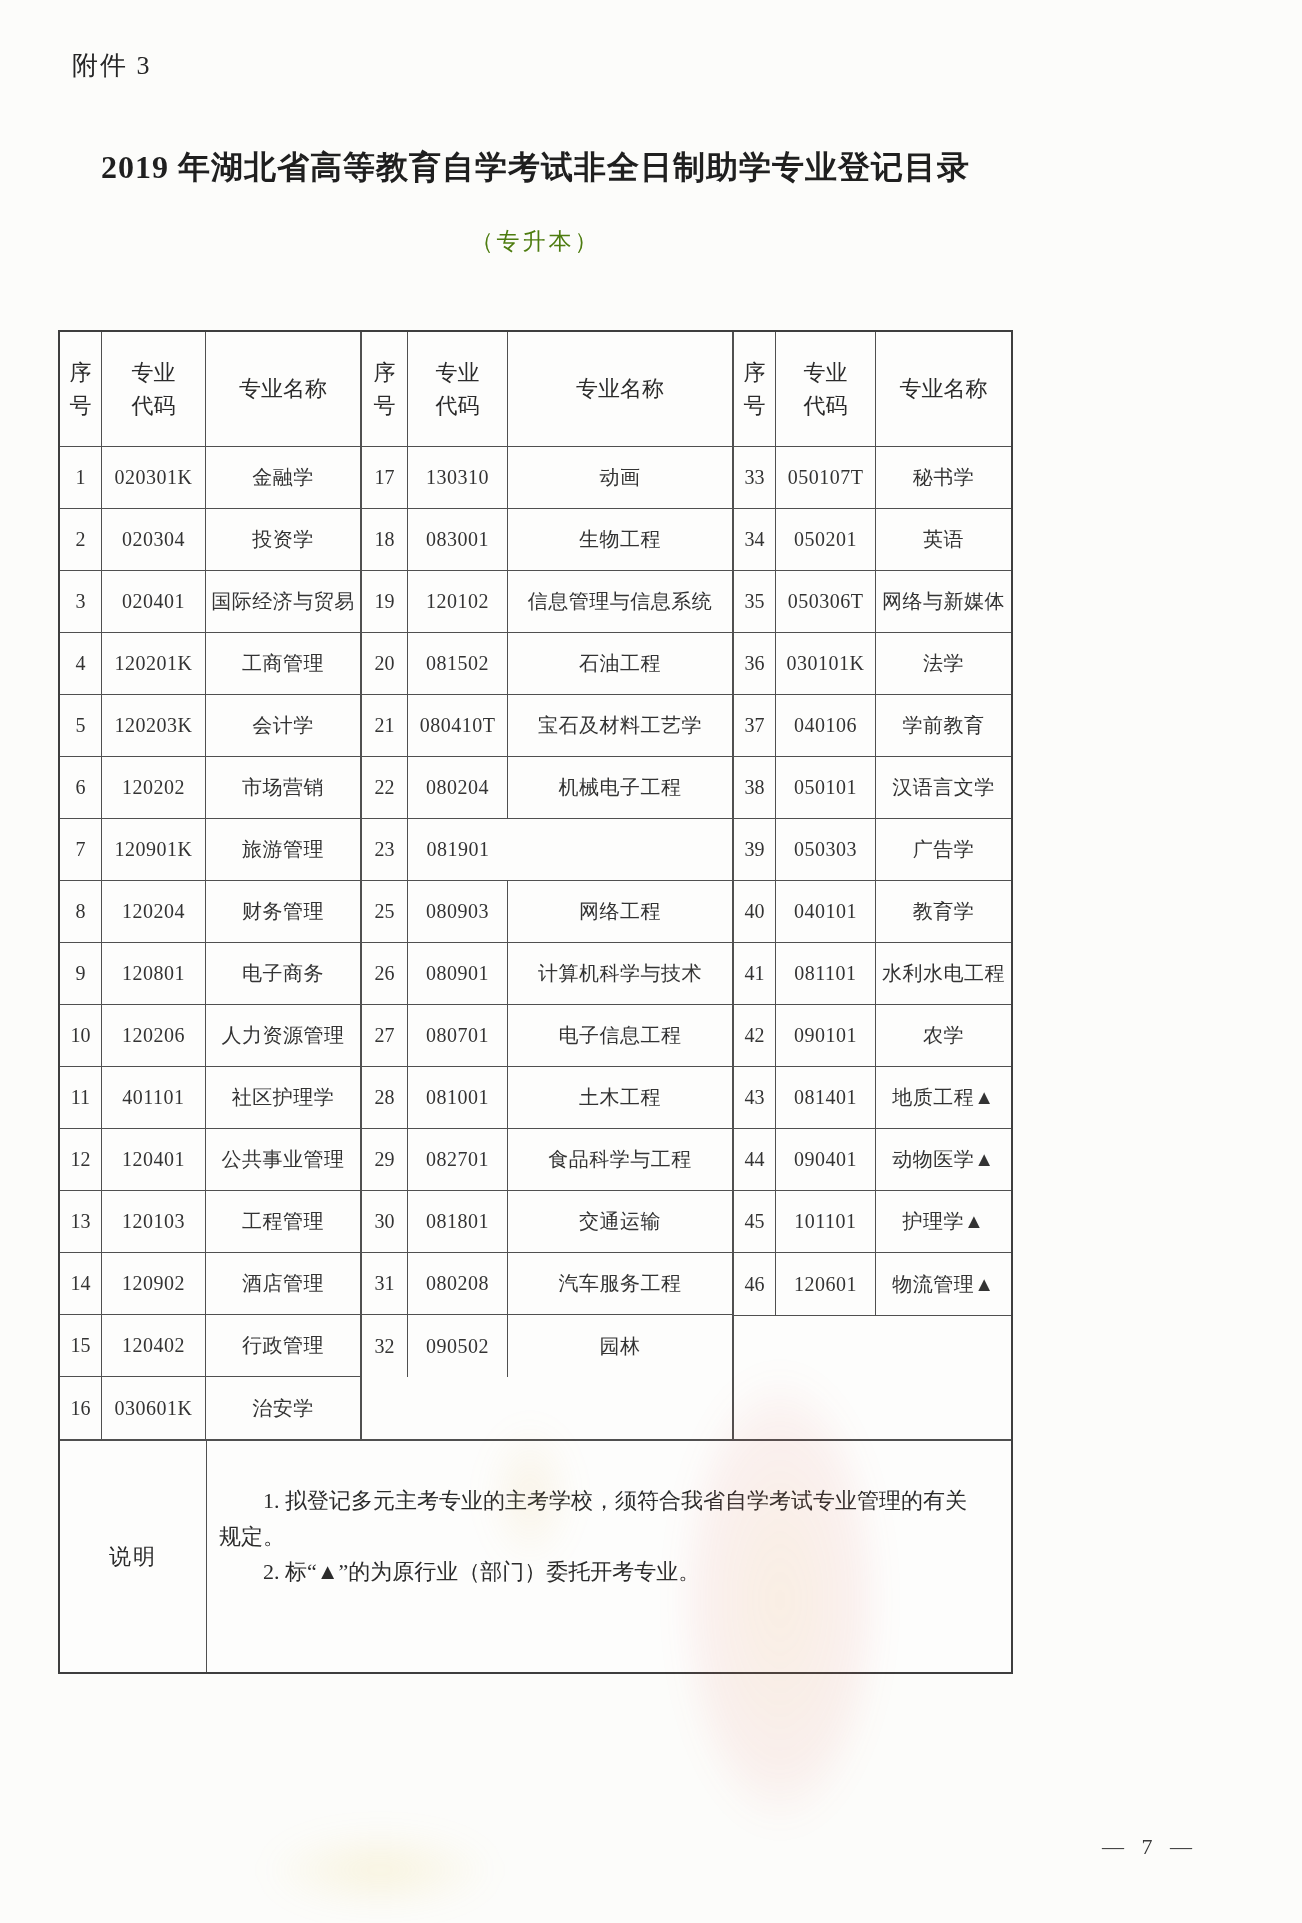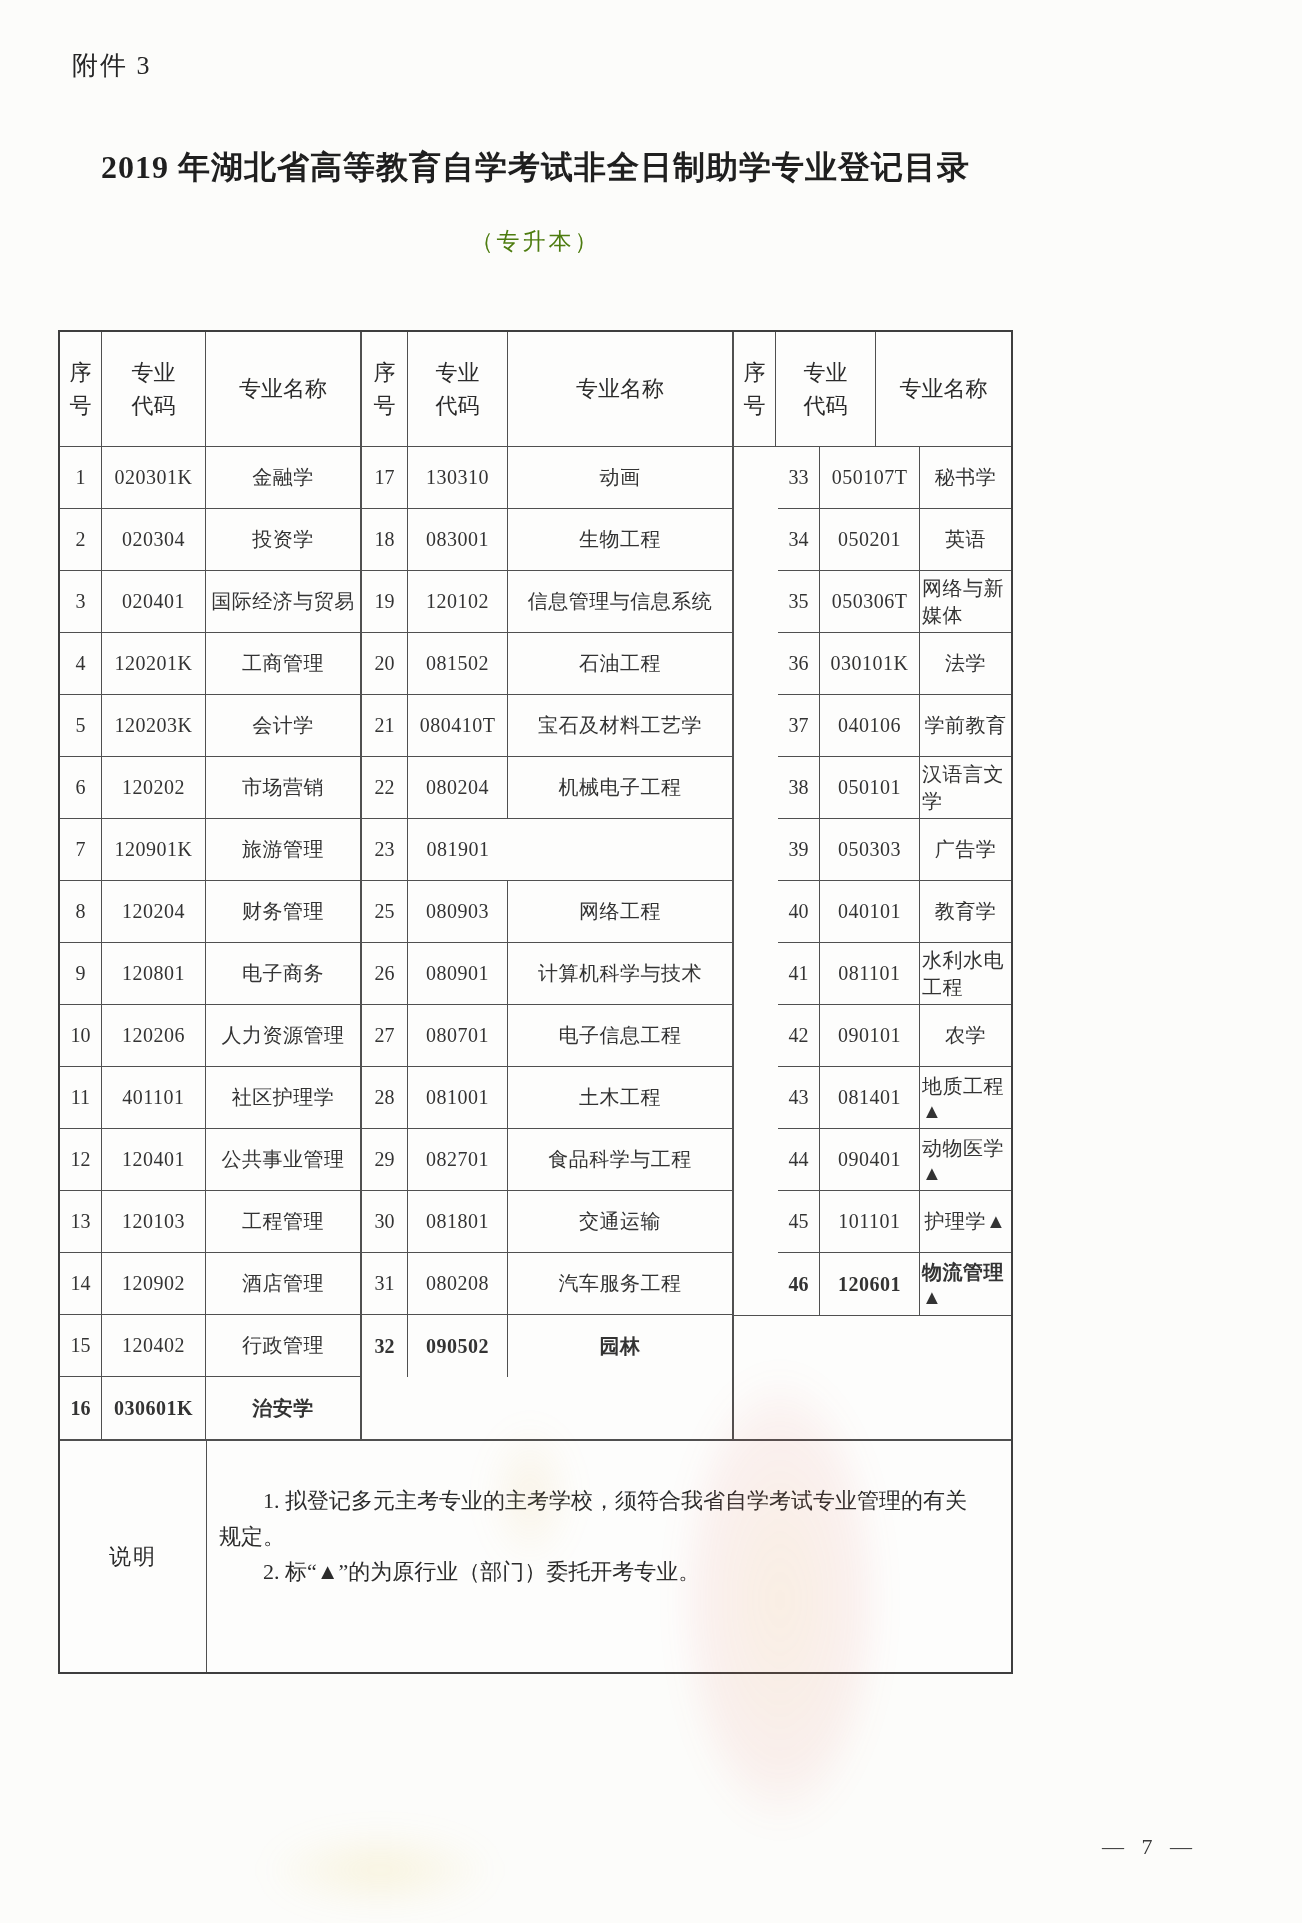--- a/index.html
+++ b/index.html
@@ -37,23 +37,23 @@
   .hc{display:flex;align-items:center;justify-content:center;font-size:22px;color:#2b2b2b;box-sizing:border-box;}
   .hc,.c{border-right:1.4px solid var(--ln);}
   .hc:last-child,.c:last-child{border-right:none;}
   .hc.no{width:var(--wno);}
   .hc.code{width:var(--wcode);}
   .hc.name{flex:1;}
   .stack{display:inline-block;word-break:break-all;text-align:center;line-height:1.5;}
   .stack.w1{width:1.15em;}
   .stack.w2{width:2.3em;}
   .rows{display:flex;flex-direction:column;}
-  .g3 .rows{border-bottom:1.4px solid var(--ln);padding-left:44px;}
+  .g3 .rows{border-bottom:1.4px solid var(--ln);}
   .row{display:flex;height:62px;box-sizing:border-box;border-bottom:1.4px solid var(--ln);}
-  .row:last-child{border-bottom:none;font-weight:bold;}
+  .row:last-child{border-bottom:none;}
   .c{display:flex;align-items:center;justify-content:center;box-sizing:border-box;
      font-size:20px;color:#333;padding:0 2px;}
   .c.no{width:var(--wno);}
   .c.code{width:var(--wcode);letter-spacing:.5px;}
   .c.name{flex:1;letter-spacing:.5px;}
   .filler{flex:1;}
   
   .notes{display:flex;min-height:231px;box-sizing:border-box;}
   .notes-label{
     width:147px;box-sizing:border-box;border-right:1.4px solid var(--ln);

